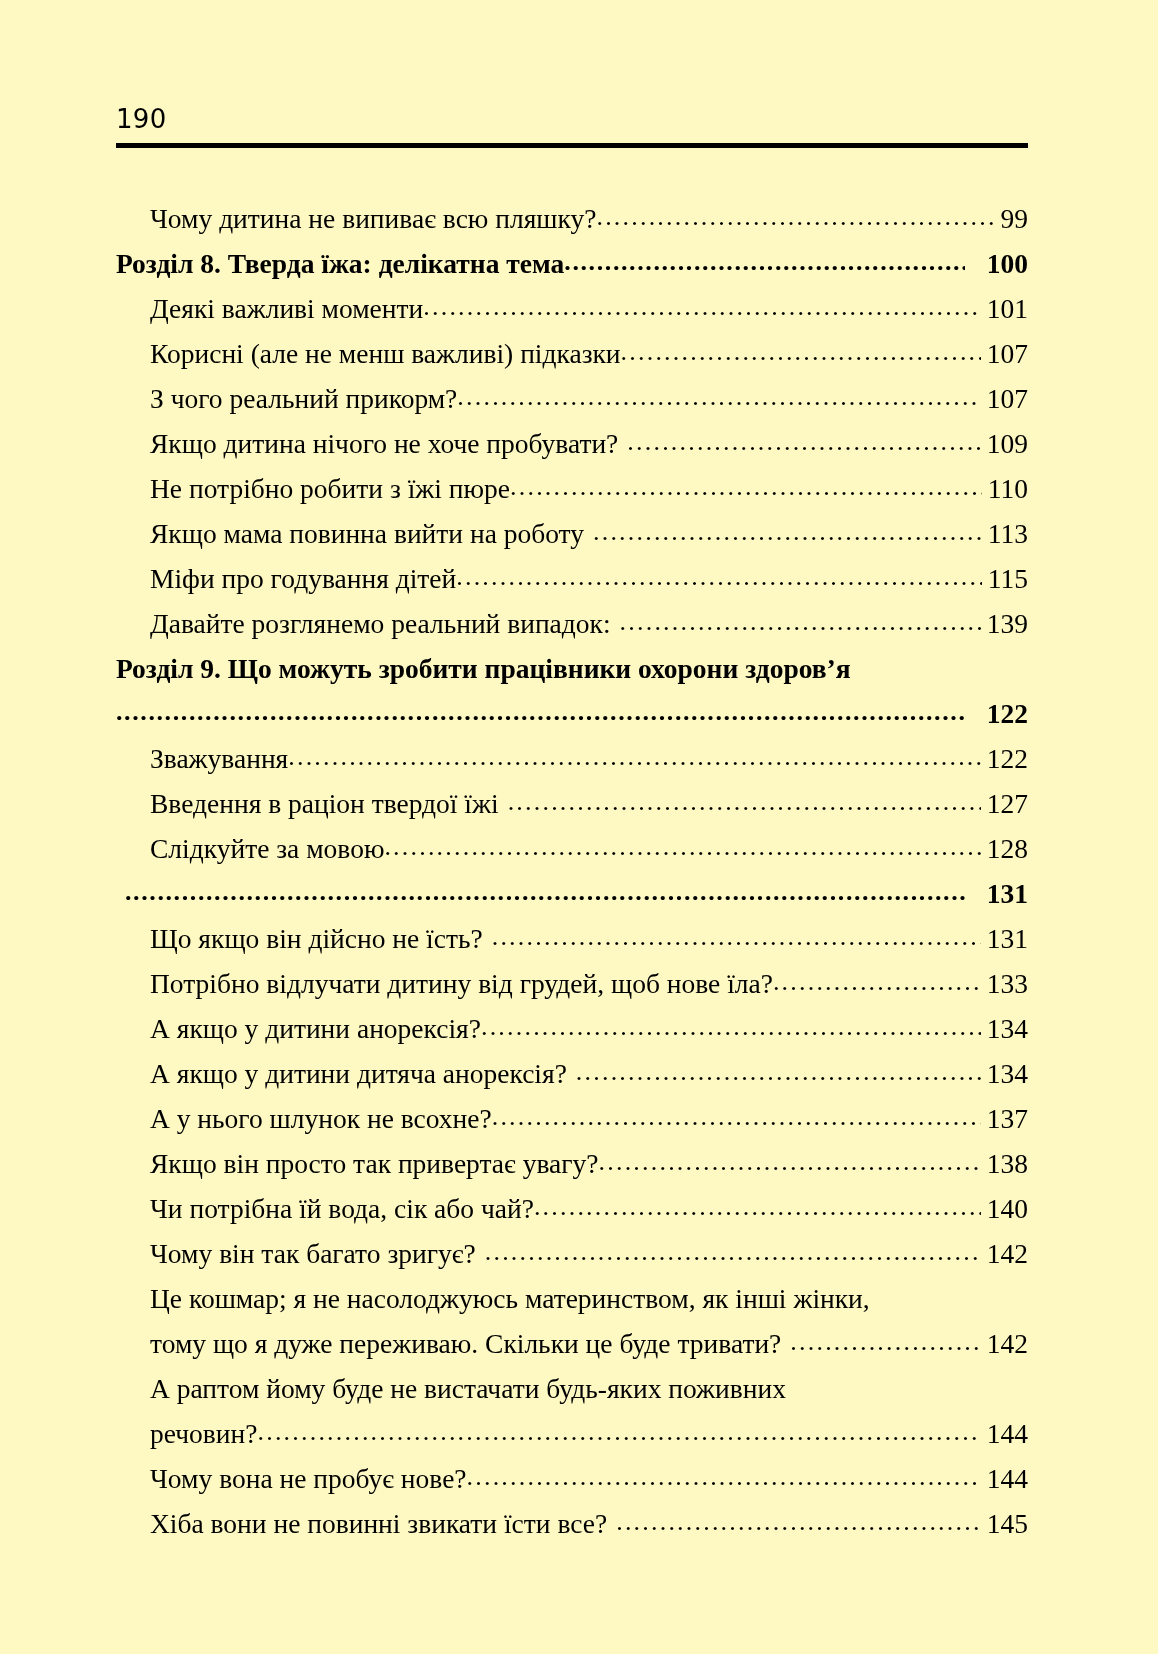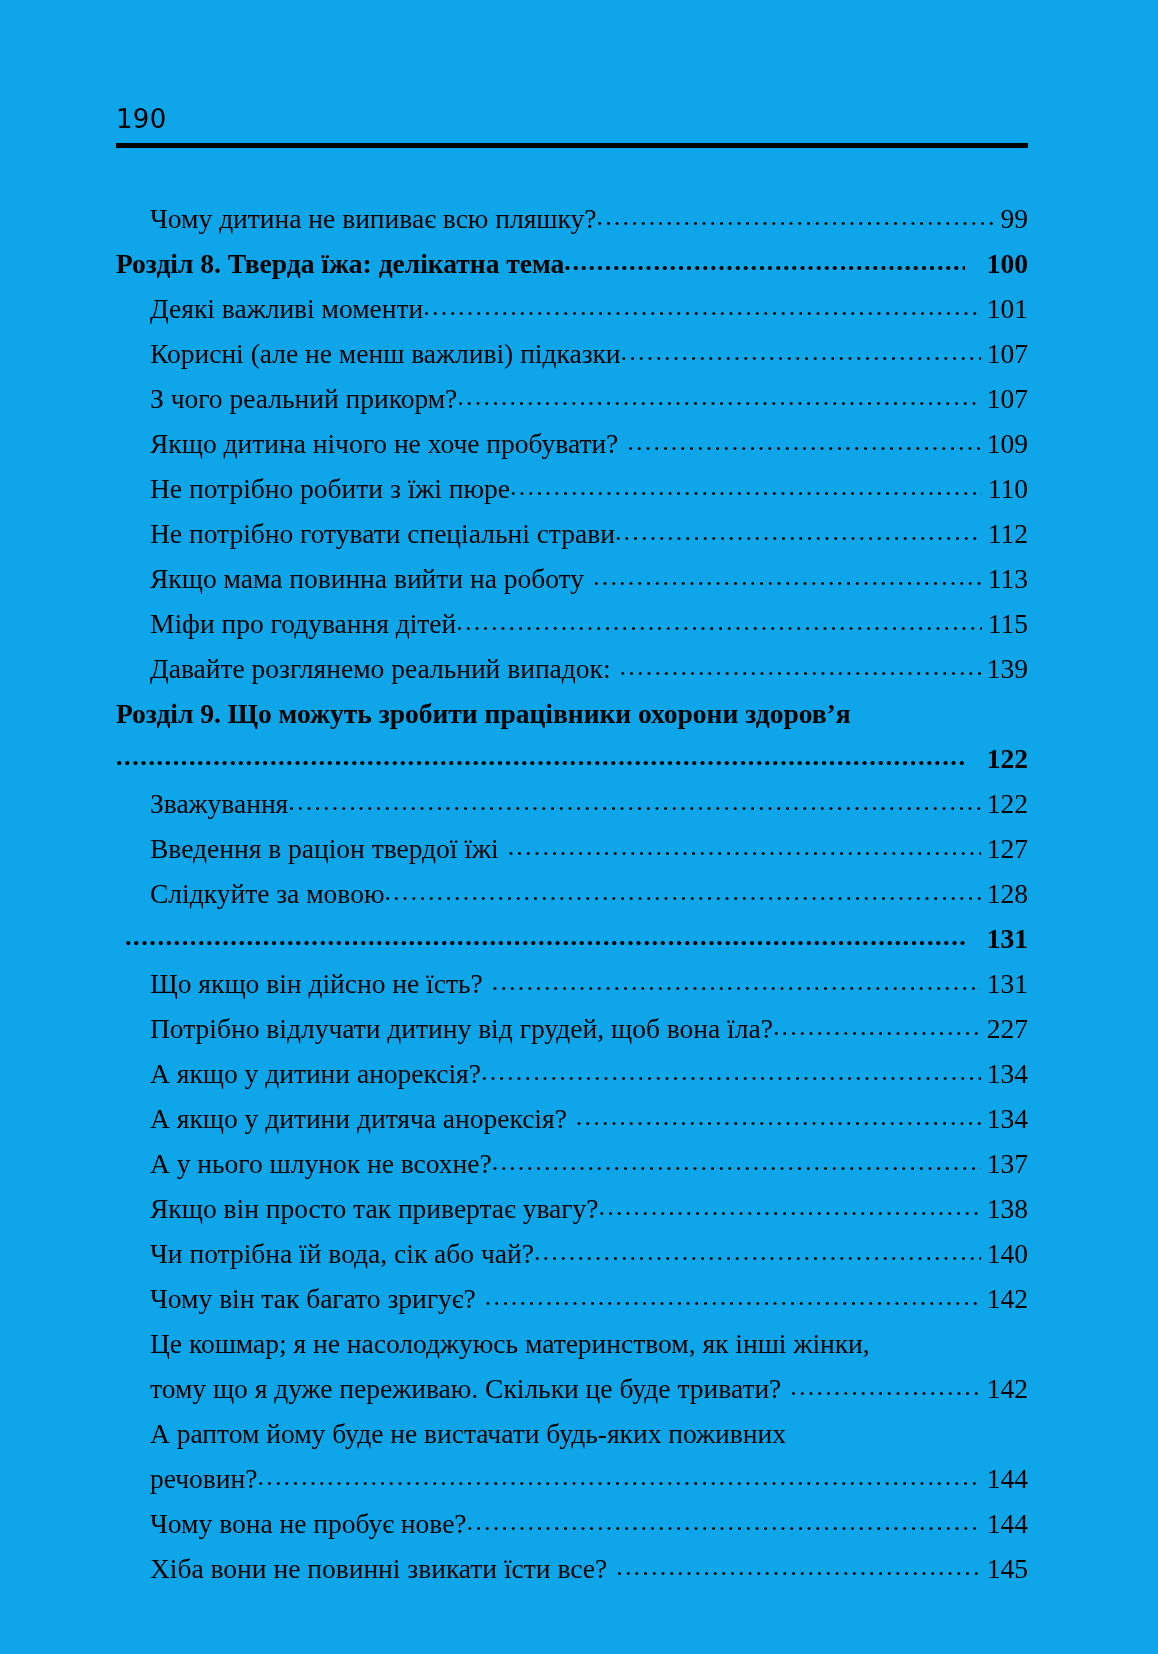--- a/index.html
+++ b/index.html
@@ -15,21 +15,21 @@
     position: relative;
     overflow: hidden;
   }
 
   .page {
     position: absolute;
     left: 0;
     top: 0;
     width: 1158px;
     height: 1654px;
-    background: #0ea5e9;
+    background: #fef9c3;
   }
 
   
   .header-zone {
     position: absolute;
     left: 116px;
     top: 104px;
     width: 912px;
   }
   .folio {
@@ -168,27 +168,20 @@
           <span class="pageno">109</span>
         </div>
       </div>
       <div class="toc-entry level-sub">
         <div class="row">
           <span class="label">Не потрібно робити з їжі пюре</span>
           <span class="leader"></span>
           <span class="pageno">110</span>
         </div>
       </div>
-      <div class="toc-entry level-sub">
-        <div class="row">
-          <span class="label">Не потрібно готувати спеціальні страви</span>
-          <span class="leader"></span>
-          <span class="pageno">112</span>
-        </div>
-      </div>
       <div class="toc-entry level-sub gap-before-leader">
         <div class="row">
           <span class="label">Якщо мама повинна вийти на роботу</span>
           <span class="leader"></span>
           <span class="pageno">113</span>
         </div>
       </div>
       <div class="toc-entry level-sub">
         <div class="row">
           <span class="label">Міфи про годування дітей</span>
@@ -243,23 +236,23 @@
       </div>
       <div class="toc-entry level-sub gap-before-leader">
         <div class="row">
           <span class="label">Що якщо він дійсно не їсть?</span>
           <span class="leader"></span>
           <span class="pageno">131</span>
         </div>
       </div>
       <div class="toc-entry level-sub">
         <div class="row">
-          <span class="label">Потрібно відлучати дитину від грудей, щоб вона їла?</span>
-          <span class="leader"></span>
-          <span class="pageno">227</span>
+          <span class="label">Потрібно відлучати дитину від грудей, щоб нове їла?</span>
+          <span class="leader"></span>
+          <span class="pageno">133</span>
         </div>
       </div>
       <div class="toc-entry level-sub">
         <div class="row">
           <span class="label">А якщо у дитини анорексія?</span>
           <span class="leader"></span>
           <span class="pageno">134</span>
         </div>
       </div>
       <div class="toc-entry level-sub gap-before-leader">

